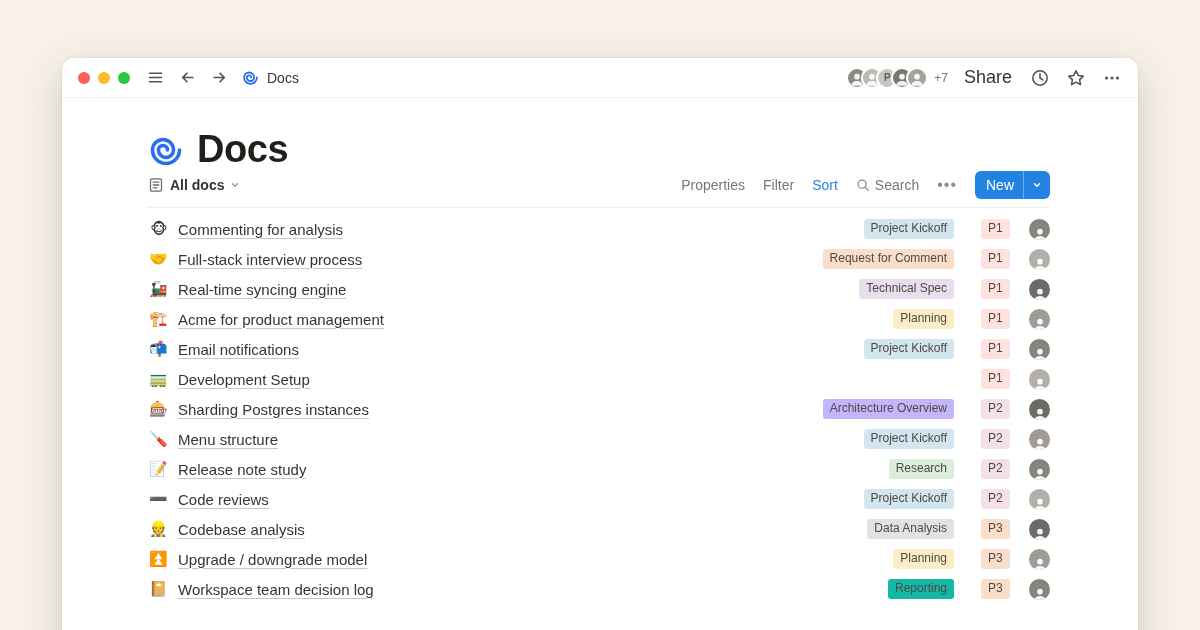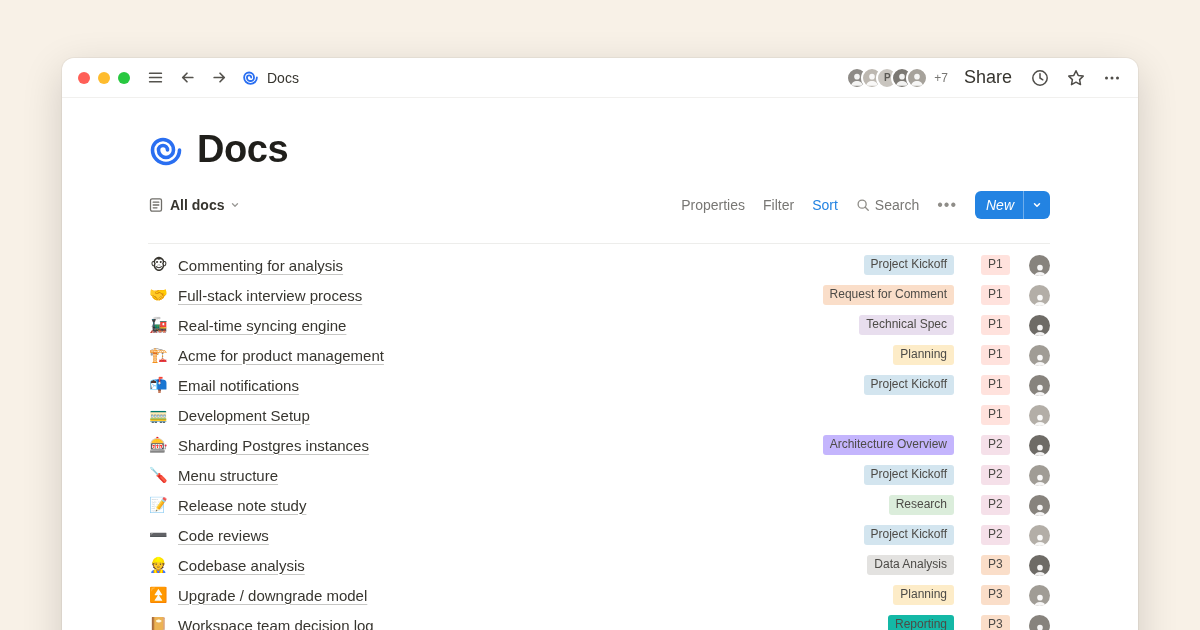--- a/index.html
+++ b/index.html
@@ -40,32 +40,32 @@
   .tb-share{ font-size:18px; color:#37352f; margin-right:18px; cursor:pointer; }
   .tb-action{ width:20px; height:20px; color:#4f4d49; margin-right:16px; display:inline-flex; cursor:pointer; }
   .tb-action:last-child{ margin-right:0; }
   .tb-action svg{ width:20px; height:20px; }
   
   .content{ padding:0 88px 0 86px; }
   .page-header{ margin-top:30px; display:flex; align-items:center; gap:13px; }
   .page-logo{ width:36px; height:36px; color:#2a6ff1; display:inline-flex; }
   .page-logo svg{ width:36px; height:36px; }
   .page-title{ font-size:38px; font-weight:700; letter-spacing:-.4px; color:#201f1b; }
-  .toolbar{ display:flex; align-items:center; margin-top:20px; padding-bottom:24px; border-bottom:1px solid #ededeb; }
+  .toolbar{ display:flex; align-items:center; padding-bottom:8px; border-bottom:1px solid #ededeb; }
   .view-switch{ display:flex; align-items:center; gap:6px; cursor:pointer; }
   .view-ic{ width:16px; height:16px; color:#6f6d68; display:inline-flex; }
   .view-label{ font-size:14px; font-weight:600; color:#37352f; }
   .chev{ width:10px; height:10px; color:#9b9a97; display:inline-flex; }
   .tb-menu{ margin-left:auto; display:flex; align-items:center; gap:18px; font-size:14px; color:#787774;text-align:right; }
   .tb-menu .item{ cursor:pointer; }
   .tb-menu .sort{ color:#2383e2; }
   .search-group{ display:flex; align-items:center; gap:5px; cursor:pointer; }
   .search-ic{ width:14px; height:14px; color:#8f8d88; display:inline-flex; }
   .more-dots{ font-size:16px; letter-spacing:1px; color:#8f8d88; cursor:pointer; line-height:1; }
-  .new-btn{ display:flex; align-items:center; background:#2383e2; color:#fff; border-radius:6px; height:28px; font-size:14px; font-weight:500; cursor:pointer; overflow:hidden;font-style:italic; }
+  .new-btn{ display:flex; align-items:center; background:#2383e2; color:#fff; border-radius:6px; height:28px; font-size:14px; font-weight:500; cursor:pointer; overflow:hidden; }
   .new-label{ padding:0 9px 0 11px; }
   .new-split{ width:1px; align-self:stretch; background:rgba(255,255,255,.35); }
   .new-chev{ padding:0 8px; display:flex; align-items:center; }
   .new-chev svg{ width:10px; height:10px; }
   
   .doc-list{ padding-top:6px; }
   .doc-row{ height:30px; display:flex; align-items:center; cursor:pointer; }
   .doc-emoji{ width:22px; margin-right:8px; font-size:15px; line-height:1; text-align:center;
               font-family:"DejaVu Sans",sans-serif; }
   .doc-title{ font-size:15px; font-weight:500; color:#37352f; text-decoration:underline;

